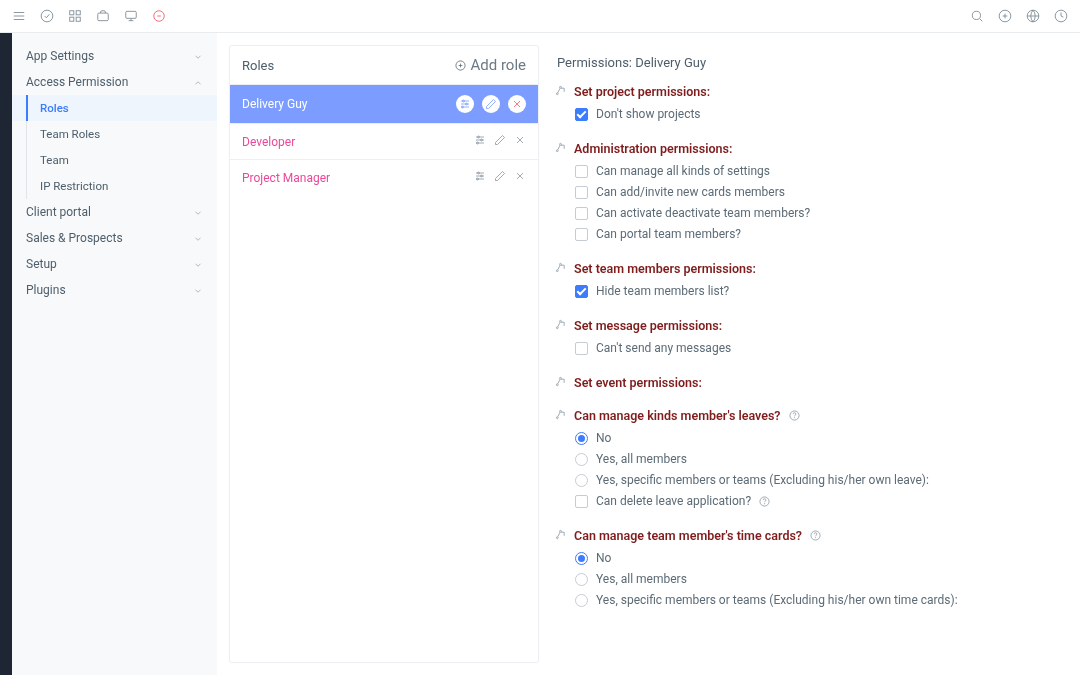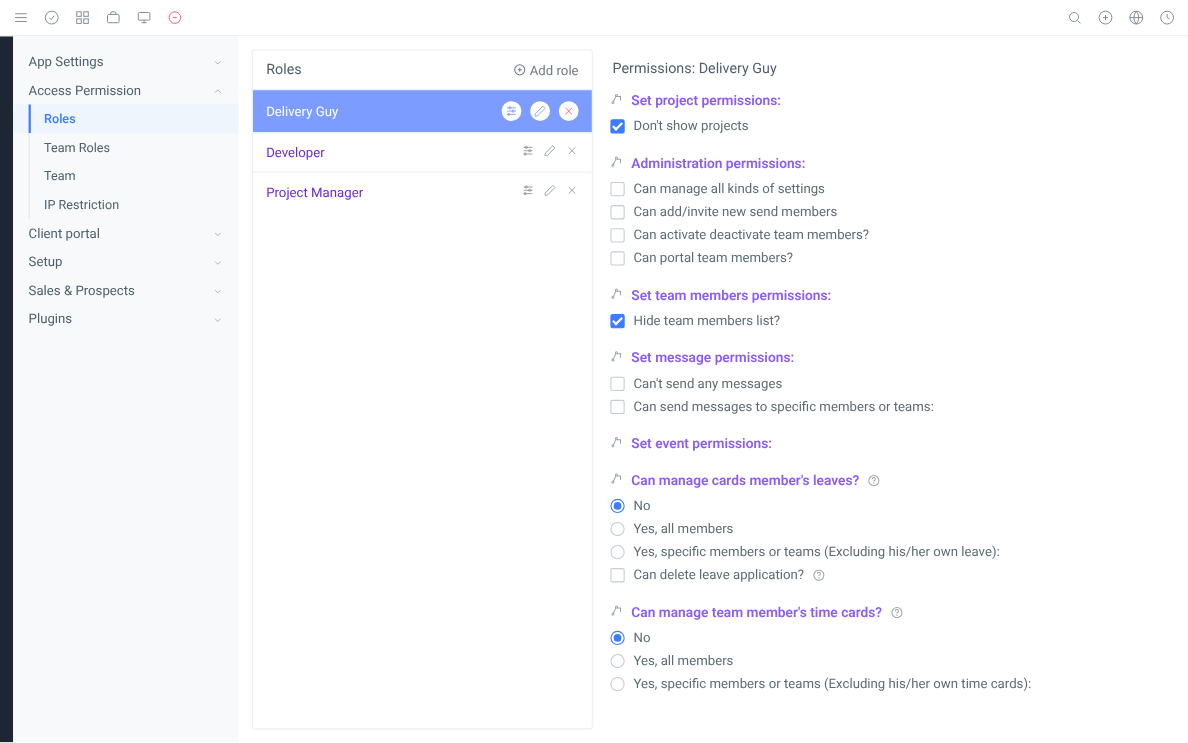--- a/index.html
+++ b/index.html
@@ -28,39 +28,39 @@
   .side-sub::before { content:""; position:absolute; left:14px; top:0; bottom:0; width:1px; background:#e1e5ea; }
   .side-sub .side-item { padding-left: 28px; font-size: 11.5px; }
   .side-sub .side-item.active { background:#eef5fd; color:#3c7cff; font-weight:500; position:relative; }
   .side-sub .side-item.active::before { content:""; position:absolute; left:14px; top:0; bottom:0; width:2px; background:#3c7cff; }
 
   
   .content { flex: 1; display: flex; gap: 12px; padding: 12px; overflow: hidden; background:#fff; }
   .roles-panel { width: 310px; background: #fff; border: 1px solid #edf0f3; border-radius: 3px; flex:0 0 auto; box-shadow: 0 0 2px rgba(0,0,0,0.03); }
   .panel-header { display:flex; align-items:center; padding: 10px 12px; border-bottom: 1px solid #edf0f3; }
   .panel-title { font-size: 13px; color:#4e5e6a; flex:1; }
-  .addrole { display:flex; align-items:center; gap:4px; font-size:12px; color:#6c7a86; cursor:pointer; }
+  .addrole { display:flex; align-items:center; gap:4px; font-size:15px; color:#6c7a86; cursor:pointer; }
   .addrole svg{width:11px;height:11px;stroke:#6c7a86;fill:none;stroke-width:2;}
 
-  .role-row { display:flex; align-items:center; padding: 10px 12px; border-bottom:1px solid #edf0f3; font-size:12px; color:#6d28d9; cursor:pointer; }
+  .role-row { display:flex; align-items:center; padding: 10px 12px; border-bottom:1px solid #edf0f3; font-size:12px; color:#ec4899; cursor:pointer; }
   .role-row:last-child{border-bottom:none;}
   .role-row .rname { flex:1; }
   .role-row .ract { display:flex; gap:8px; align-items:center; }
   .role-row .ract svg{width:12px;height:12px;stroke:#8a96a1;fill:none;stroke-width:1.6;}
   .role-row.selected { background: #7c9dff; color:#fff; }
   .role-row.selected .ract .ico-circle{ background:#fff; border-radius:50%; width:18px; height:18px; display:flex; align-items:center;justify-content:center; }
   .role-row.selected .ract .ico-circle svg{stroke:#7c9dff;}
   .role-row.selected .ract .ico-circle.red svg{stroke:#f05b5b;}
 
   .perms-panel { flex:1; overflow-y:auto; padding: 4px 4px 30px 4px; }
   .perms-title { font-size: 13px; color:#4e5e6a; padding: 6px 2px 14px 2px; }
   .section { margin-bottom: 18px; }
-  .section-h { display:flex; align-items:center; gap:8px; font-weight:600; font-size:12.5px; color:#8b5cf6; margin-bottom:6px; }
+  .section-h { display:flex; align-items:center; gap:8px; font-weight:600; font-size:12.5px; color:#7f1d1d; margin-bottom:6px; }
   .linkicon svg{width:11px;height:11px;stroke:#98a4ae;fill:none;stroke-width:2;}
-  .opt-list { display:flex; flex-direction:column; gap:3px; }
+  .opt-list { display:flex; flex-direction:column; gap:3px; margin-left:20px; }
   .opt { display:flex; align-items:center; gap:8px; font-size:12px; color:#5c6b76; line-height:1.5; }
   .opt input[type=checkbox]{ appearance:none; width:13px; height:13px; border:1px solid #c5ccd4; border-radius:2px; position:relative; cursor:pointer; flex:0 0 auto;}
   .opt input[type=checkbox]:checked{ background:#3c7cff; border-color:#3c7cff;}
   .opt input[type=checkbox]:checked::after{content:""; position:absolute; left:3px; top:0px; width:3px; height:7px; border:solid #fff; border-width:0 2px 2px 0; transform:rotate(45deg);}
   .opt input[type=radio]{ appearance:none; width:13px; height:13px; border:1px solid #c5ccd4; border-radius:50%; position:relative; cursor:pointer; flex:0 0 auto;}
   .opt input[type=radio]:checked{ border-color:#3c7cff;}
   .opt input[type=radio]:checked::after{content:""; position:absolute; left:2px; top:2px; width:7px; height:7px; background:#3c7cff; border-radius:50%;}
   .help-icon{ display:inline-flex; }
   .help-icon svg{width:11px;height:11px;stroke:#98a4ae;fill:none;stroke-width:2;}
 
@@ -174,27 +174,27 @@
           <span class="label">IP Restriction</span>
         </div>
       </div>
       <div class="side-item">
         <span class="label">Client portal</span>
         <span class="chev"><svg viewBox="0 0 24 24">
             <polyline points="6 9 12 15 18 9"></polyline>
           </svg></span>
       </div>
       <div class="side-item">
+        <span class="label">Sales &amp; Prospects</span>
+        <span class="chev"><svg viewBox="0 0 24 24">
+            <polyline points="6 9 12 15 18 9"></polyline>
+          </svg></span>
+      </div>
+      <div class="side-item">
         <span class="label">Setup</span>
-        <span class="chev"><svg viewBox="0 0 24 24">
-            <polyline points="6 9 12 15 18 9"></polyline>
-          </svg></span>
-      </div>
-      <div class="side-item">
-        <span class="label">Sales &amp; Prospects</span>
         <span class="chev"><svg viewBox="0 0 24 24">
             <polyline points="6 9 12 15 18 9"></polyline>
           </svg></span>
       </div>
       <div class="side-item">
         <span class="label">Plugins</span>
         <span class="chev"><svg viewBox="0 0 24 24">
             <polyline points="6 9 12 15 18 9"></polyline>
           </svg></span>
       </div>
@@ -316,21 +316,21 @@
                 </svg></span>
               <span>Administration permissions:</span>
             </div>
             <div class="opt-list">
               <label class="opt">
                 <input type="checkbox" style="">
                 <span>Can manage all kinds of settings</span>
               </label>
               <label class="opt">
                 <input type="checkbox" style="">
-                <span>Can add/invite new send members</span>
+                <span>Can add/invite new cards members</span>
               </label>
               <label class="opt">
                 <input type="checkbox" style="">
                 <span>Can activate deactivate team members?</span>
               </label>
               <label class="opt">
                 <input type="checkbox" style="">
                 <span>Can portal team members?</span>
               </label>
             </div>
@@ -360,24 +360,20 @@
                   <line x1="11" y1="7" x2="6" y2="17"></line>
                   <polyline points="13 7 20 7 20 15"></polyline>
                 </svg></span>
               <span>Set message permissions:</span>
             </div>
             <div class="opt-list">
               <label class="opt">
                 <input type="checkbox" style="">
                 <span>Can't send any messages</span>
               </label>
-              <label class="opt">
-                <input type="checkbox" style="">
-                <span>Can send messages to specific members or teams:</span>
-              </label>
             </div>
           </div>
           <div class="section">
             <div class="section-h">
               <span class="linkicon"><svg viewBox="0 0 24 24">
                   <circle cx="12" cy="5" r="2"></circle>
                   <circle cx="5" cy="19" r="2"></circle>
                   <line x1="11" y1="7" x2="6" y2="17"></line>
                   <polyline points="13 7 20 7 20 15"></polyline>
                 </svg></span>
@@ -385,21 +381,21 @@
             </div>
           </div>
           <div class="section">
             <div class="section-h">
               <span class="linkicon"><svg viewBox="0 0 24 24">
                   <circle cx="12" cy="5" r="2"></circle>
                   <circle cx="5" cy="19" r="2"></circle>
                   <line x1="11" y1="7" x2="6" y2="17"></line>
                   <polyline points="13 7 20 7 20 15"></polyline>
                 </svg></span>
-              <span>Can manage cards member's leaves?</span>
+              <span>Can manage kinds member's leaves?</span>
               <span class="help-icon">
                 <svg viewBox="0 0 24 24">
                   <circle cx="12" cy="12" r="10"></circle>
                   <path d="M9 9a3 3 0 1 1 4 2.8c-.7.4-1 1-1 1.7"></path>
                   <circle cx="12" cy="17" r="0.5"></circle>
                 </svg>
               </span>
             </div>
             <div class="opt-list">
               <label class="opt">

